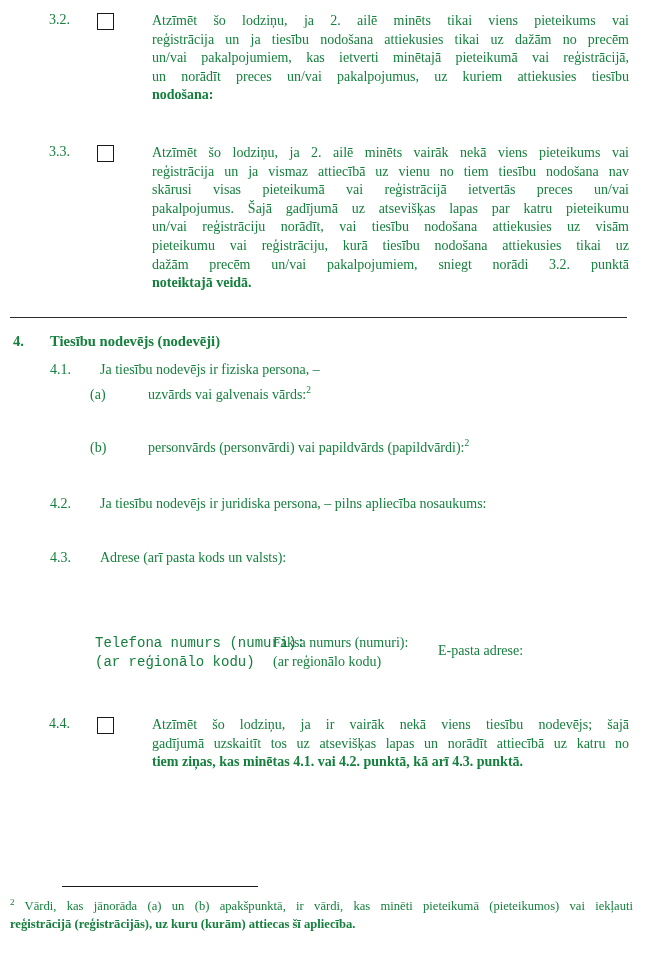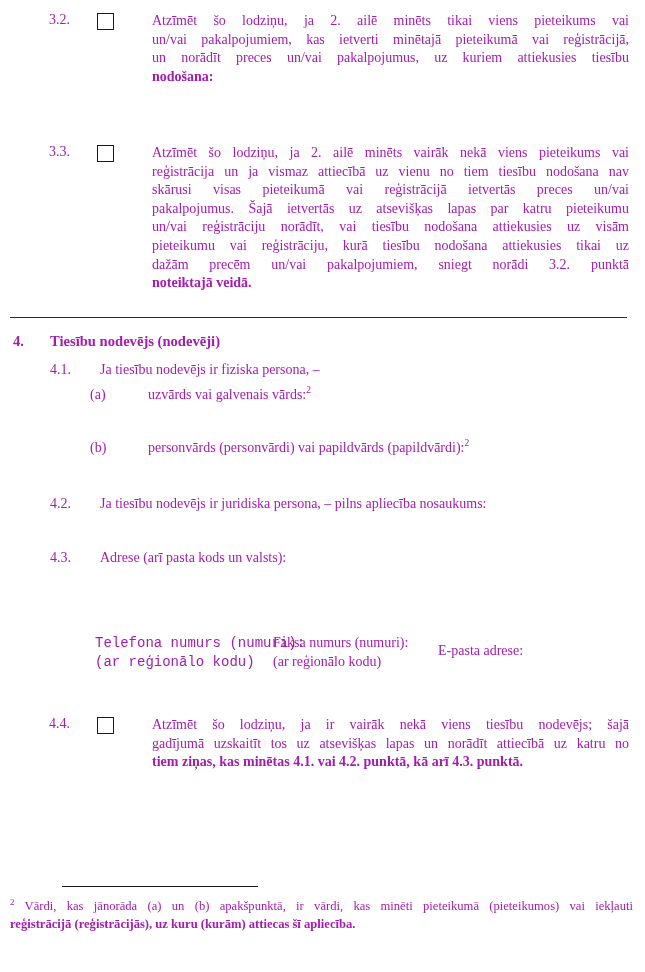--- a/index.html
+++ b/index.html
@@ -2,21 +2,21 @@
 <html><head>
 <meta charset="utf-8">
 <style>
   html,body{margin:0;padding:0;background:#ffffff;}
   .page{
     position:relative;
     width:645px;height:972px;
     background:#ffffff;
     font-family:"Liberation Serif", serif;
     font-size:14px;
-    color:#a21caf;
+    color:#15803d;
     overflow:hidden;
   }
   .abs{position:absolute;}
   .num{position:absolute;white-space:nowrap;}
   .txt{position:absolute;white-space:nowrap;text-align:right;}
   .checkbox{
     position:absolute;
     width:15px;height:15px;
     border:1.6px solid #1a1a1a;
     background:#fff;
@@ -53,34 +53,35 @@
 </head>
 <body>
 
 <div class="page">
 
   <div class="abs" style="top:0;left:0;width:645px;">
     <span class="num" style="left:49px;top:12px;">3.2.</span>
     <span class="checkbox" style="left:97px;top:13px;"></span>
     <div class="para" style="top:12px;">
       <div class="jl">Atzīmēt šo lodziņu, ja 2. ailē minēts tikai viens pieteikums vai</div>
+      <div class="jl">reģistrācija un ja tiesību nodošana attiekusies tikai uz dažām no precēm</div>
       <div class="jl">un/vai pakalpojumiem, kas ietverti minētajā pieteikumā vai reģistrācijā,</div>
       <div class="jl">un norādīt preces un/vai pakalpojumus, uz kuriem attiekusies tiesību</div>
       <div class="jl last">nodošana:</div>
     </div>
   </div>
 
   <div class="abs" style="top:0;left:0;width:645px;">
     <span class="num" style="left:49px;top:144px;">3.3.</span>
     <span class="checkbox" style="left:97px;top:145px;"></span>
     <div class="para" style="top:144px;">
       <div class="jl">Atzīmēt šo lodziņu, ja 2. ailē minēts vairāk nekā viens pieteikums vai</div>
       <div class="jl">reģistrācija un ja vismaz attiecībā uz vienu no tiem tiesību nodošana nav</div>
       <div class="jl">skārusi visas pieteikumā vai reģistrācijā ietvertās preces un/vai</div>
-      <div class="jl">pakalpojumus. Šajā ietvertās uz atsevišķas lapas par katru pieteikumu</div>
+      <div class="jl">pakalpojumus. Šajā gadījumā uz atsevišķas lapas par katru pieteikumu</div>
       <div class="jl">un/vai reģistrāciju norādīt, vai tiesību nodošana attiekusies uz visām</div>
       <div class="jl">pieteikumu vai reģistrāciju, kurā tiesību nodošana attiekusies tikai uz</div>
       <div class="jl">dažām precēm un/vai pakalpojumiem, sniegt norādi 3.2. punktā</div>
       <div class="jl last">noteiktajā veidā.</div>
     </div>
   </div>
 
   <div class="divider" style="top:317px;"></div>
 
   <div class="abs heading" style="top:333px;left:0;width:645px;">

